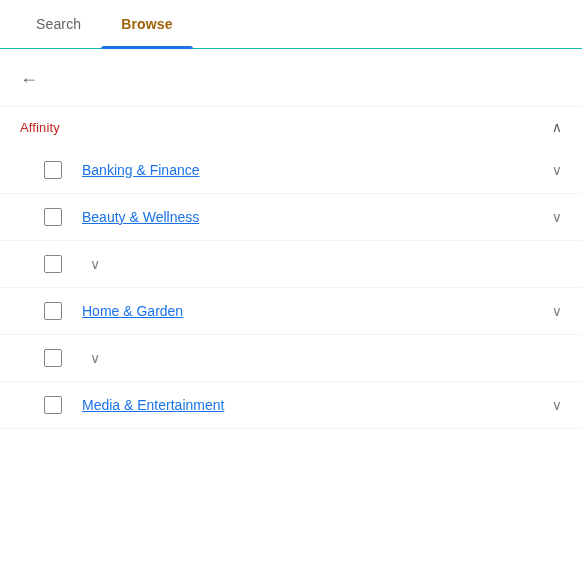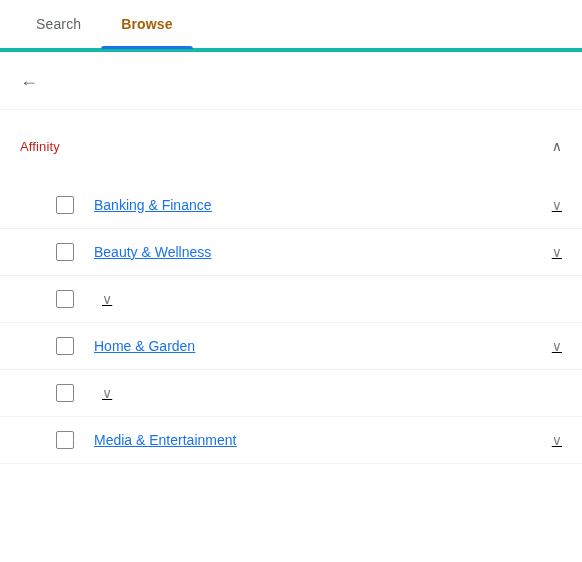--- a/index.html
+++ b/index.html
@@ -12,21 +12,21 @@
       font-family: 'Arial', sans-serif;
       background: #fff;
       width: 582px;
       min-height: 562px;
       overflow: hidden;
     }
 
     
     .tab-bar {
       display: flex;
-      border-bottom: 4px solid #14b8a6;
+      border-bottom: 1px solid #14b8a6;
       padding: 0 16px;
     }
 
     .tab {
       padding: 16px 20px;
       font-size: 14px;
       color: #5f6368;
       cursor: pointer;
       position: relative;
       font-weight: 400;
@@ -69,21 +69,21 @@
       font-size: 15px;
       color: #3c4043;
       font-weight: 400;
     }
 
     
     .section-header {
       display: flex;
       justify-content: space-between;
       align-items: center;
-      padding: 28px 20px;
+      padding: 12px 20px;
       border-top: 1px solid #f1f3f4;
     }
 
     .section-title {
       font-size: 13px;
       color: #c5221f;
       font-weight: 500;
       letter-spacing: 0.01em;
     }
 
@@ -94,24 +94,23 @@
     }
 
     
     .category-list {
       padding: 0 0;
     }
 
     .category-item {
       display: flex;
       align-items: center;
-      padding: 14px 20px 14px 56px;
+      padding: 14px 20px 14px 44px;
       border-bottom: 1px solid #f1f3f4;
       cursor: pointer;
-      text-decoration: underline;
     }
 
     .checkbox {
       width: 18px;
       height: 18px;
       border: 1.5px solid #80868b;
       border-radius: 2px;
       margin-right: 20px;
       flex-shrink: 0;
       background: #fff;

